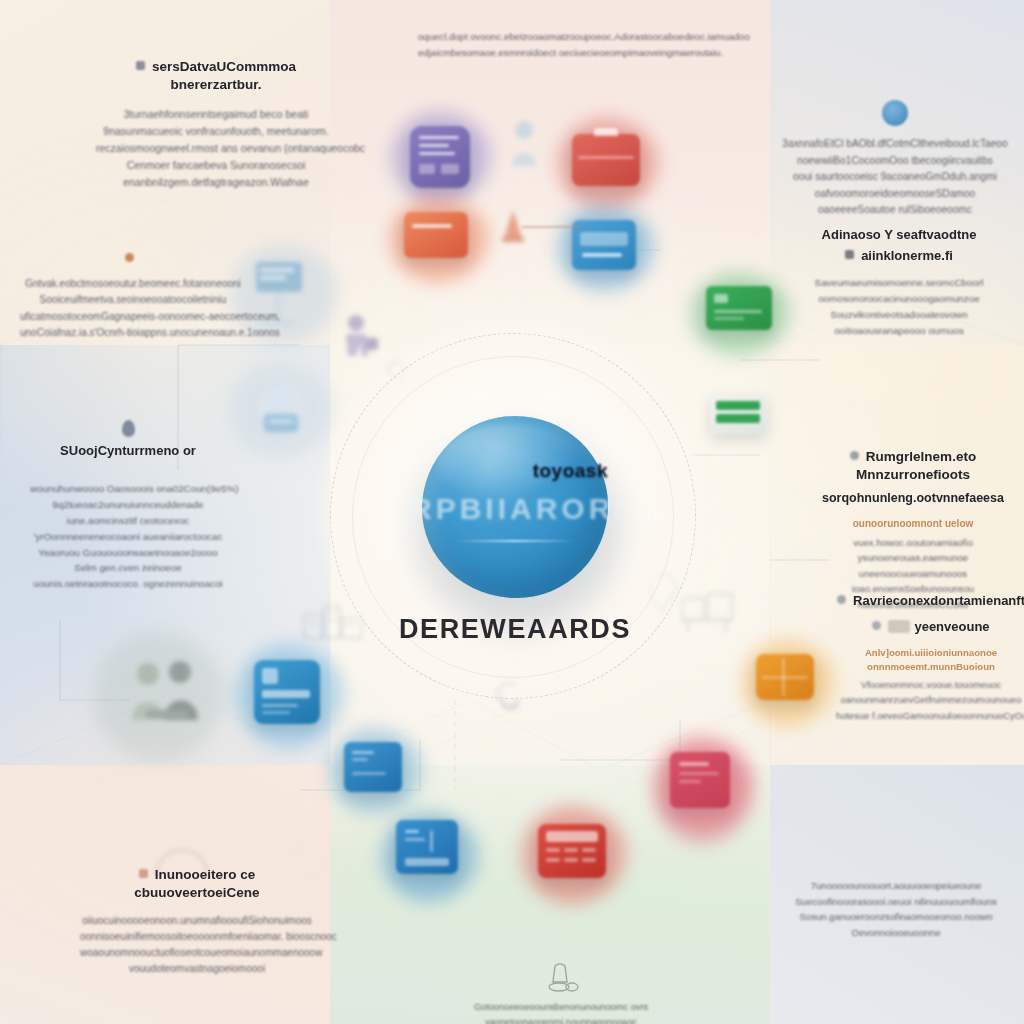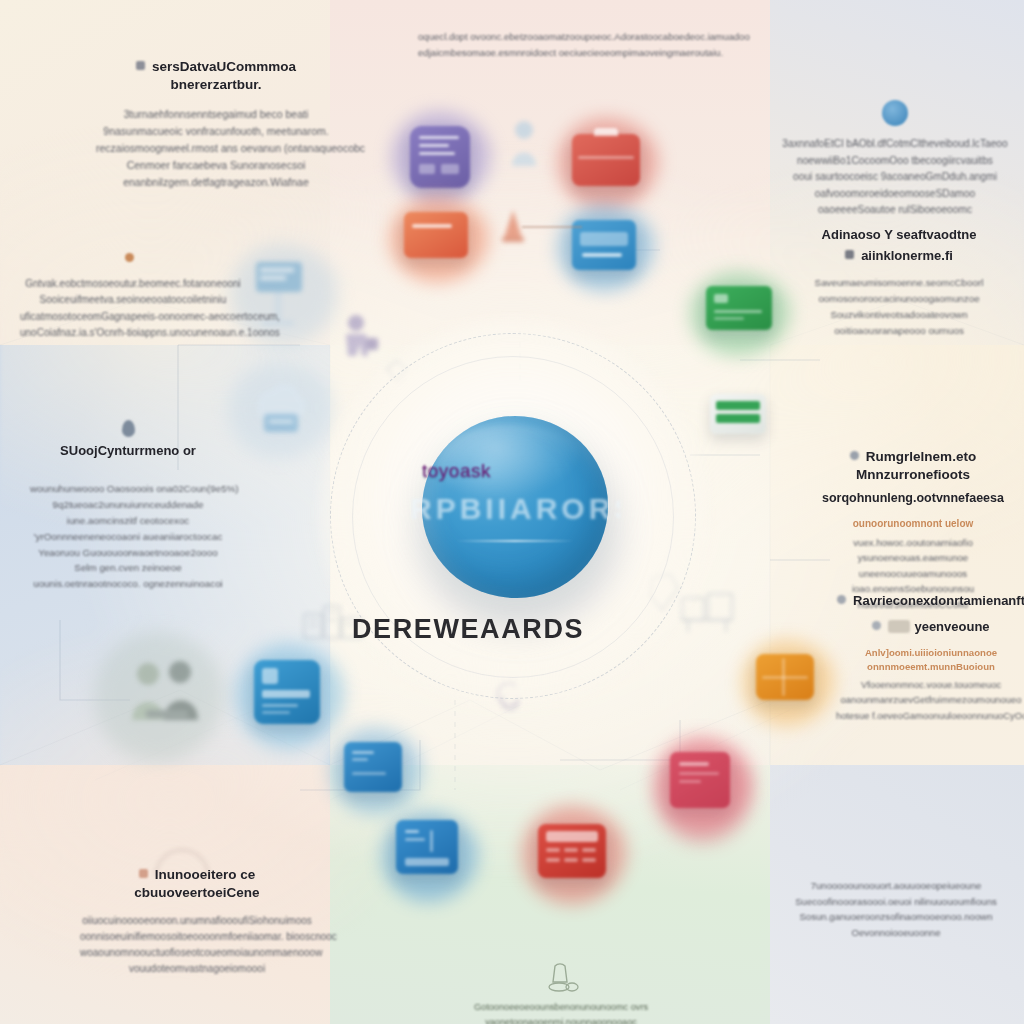--- a/index.html
+++ b/index.html
@@ -87,41 +87,41 @@
     filter:blur(.6px);
   }
   .hub-gloss{
     position:absolute;left:436px;top:424px;width:150px;height:78px;
     border-radius:50%;
     background:radial-gradient(ellipse at 40% 30%, rgba(255,255,255,.38), rgba(255,255,255,0) 68%);
     filter:blur(3px);
   }
   .hub-label-top{
     position:absolute;left:422px;top:460px;width:186px;
-    text-align:left;color:#701a75;
-    font-size:19px;font-weight:400;letter-spacing:.5px;
+    text-align:right;color:#0f172a;
+    font-size:19px;font-weight:700;letter-spacing:.5px;
     text-shadow:0 1px 2px rgba(20,70,105,.5);
     filter:blur(.85px);
     white-space:nowrap;overflow:hidden;
   }
   .hub-label-mid{
     position:absolute;left:410px;top:492px;width:210px;
     text-align:center;color:rgba(236,246,252,.62);
     font-size:30px;font-weight:700;letter-spacing:4px;
     filter:blur(1.6px);
     white-space:nowrap;overflow:hidden;
   }
   .hub-underline{
     position:absolute;left:456px;top:540px;width:118px;height:2px;
     background:linear-gradient(90deg,rgba(255,255,255,0),rgba(255,255,255,.7),rgba(255,255,255,0));
     filter:blur(1px);
   }
   .hub-title{
     position:absolute;left:352px;top:614px;width:326px;
-    color:#2b2b2f;
+    text-align:center;color:#2b2b2f;
     font-size:27px;font-weight:700;letter-spacing:1.6px;
     filter:blur(.7px);
     white-space:nowrap;overflow:hidden;
   }
 
   
   .blk{position:absolute;}
   .blk .hd{
     font-weight:700;color:#23232a;
     filter:blur(.62px);

